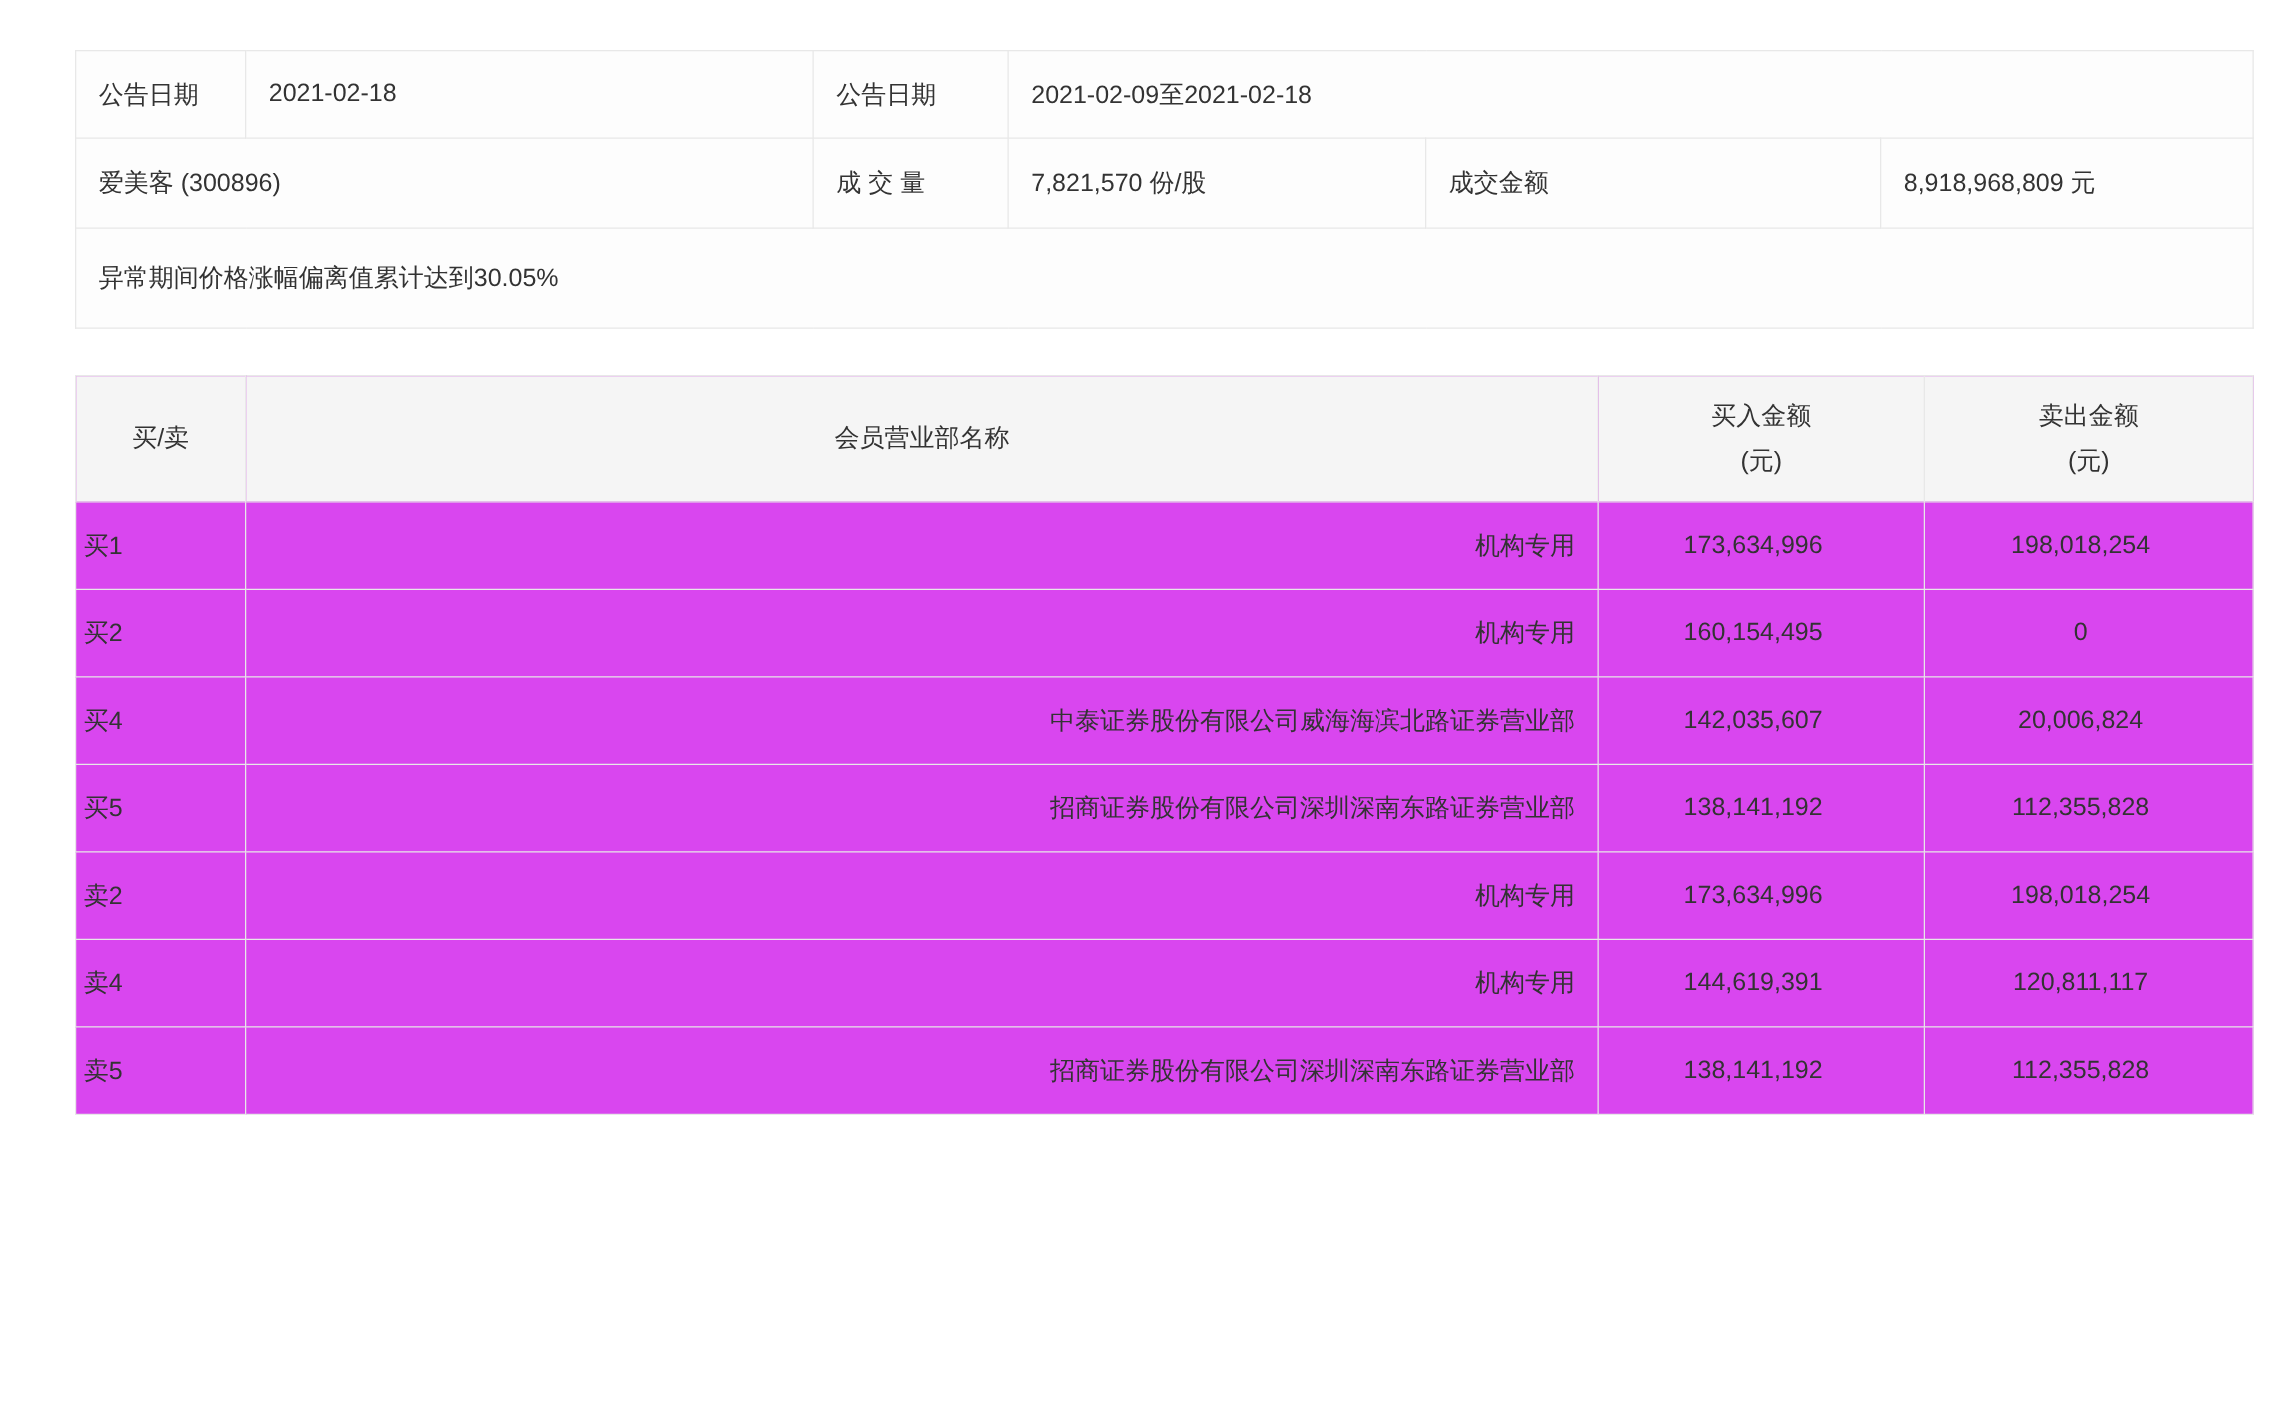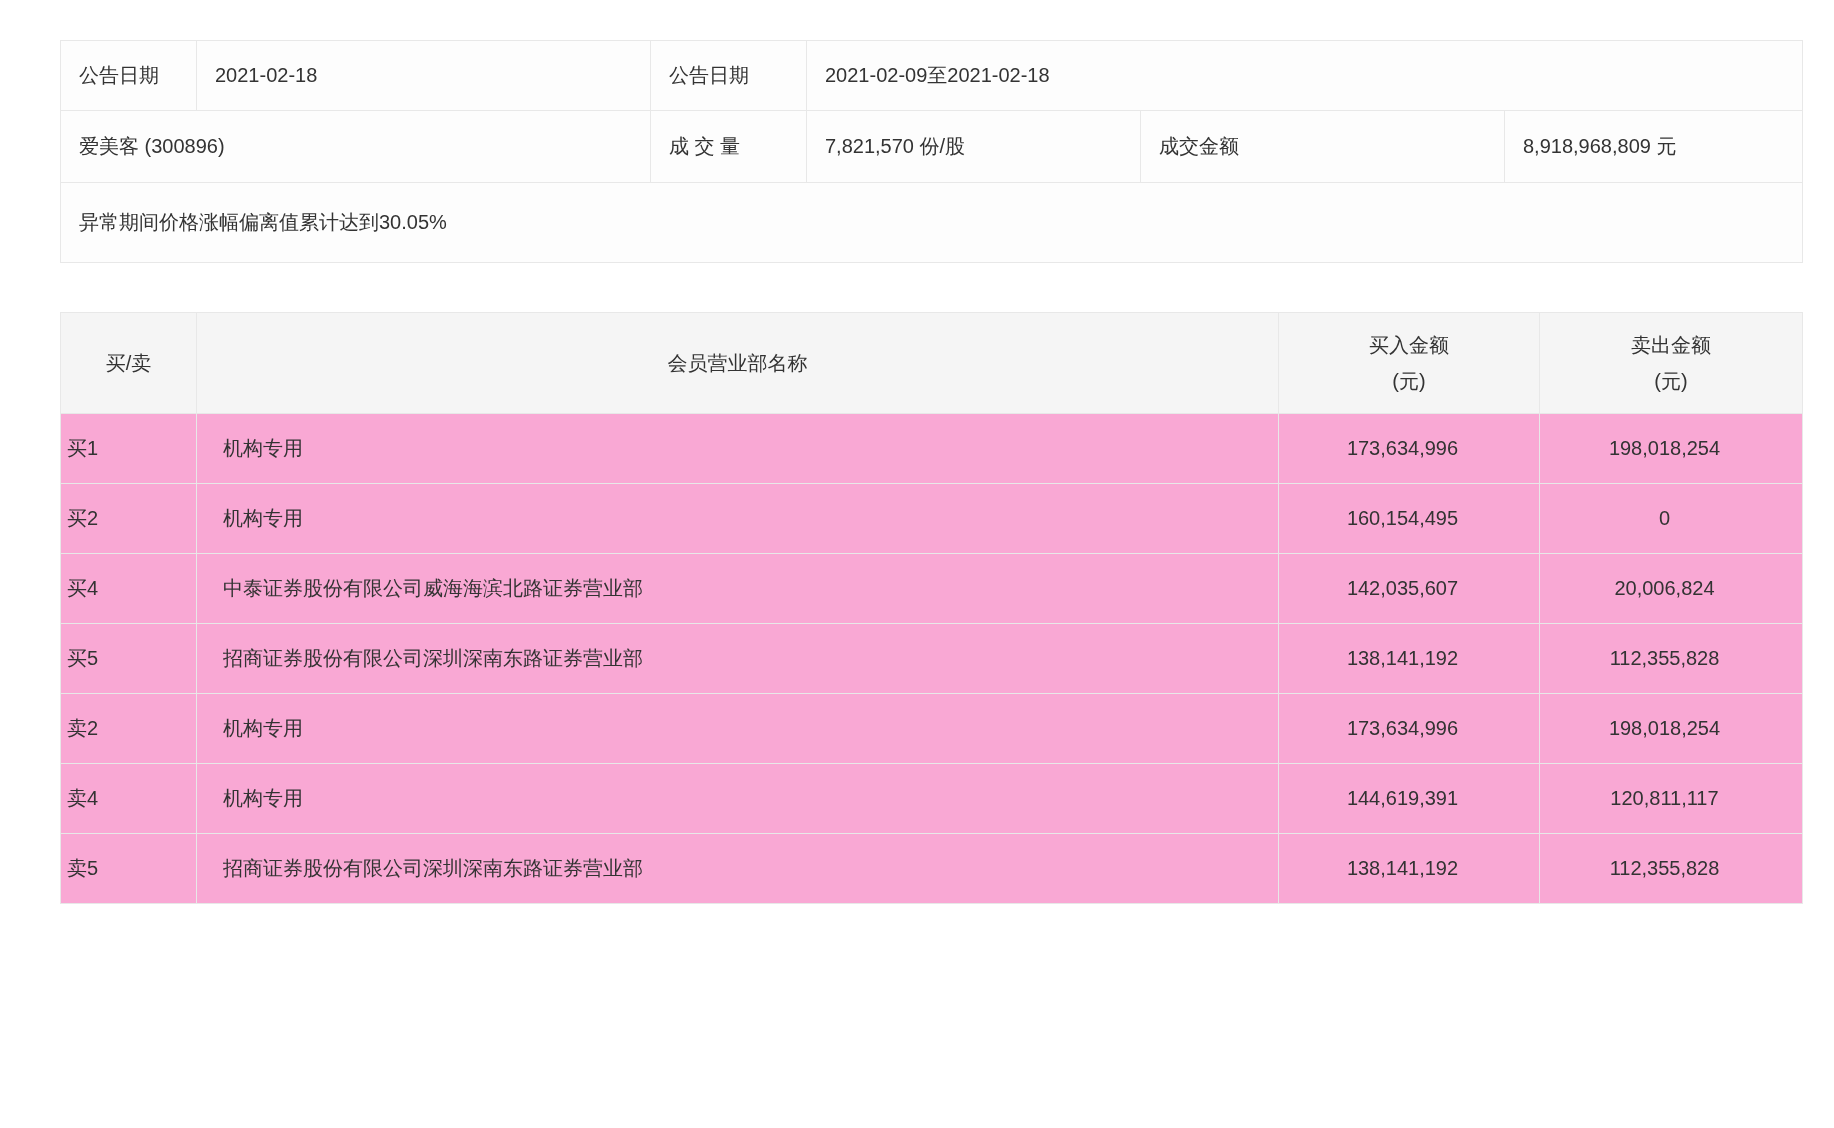--- a/index.html
+++ b/index.html
@@ -28,33 +28,33 @@
     background:#fdfdfd;
     padding-left:12px;
   }
   .info-table td{text-align:left;vertical-align:middle;}
   .r1{height:70px;}
   .r2{height:72px;}
   .r3{height:80px;margin-left:32px;}
 
   
   .broker-table{
-    position:absolute;left:60px;top:312px;width:1742px;
-    background:#f9a8d4;
+    position:absolute;left:60px;top:300px;width:1742px;
+    background:#d946ef;
   }
   .broker-table thead th{
     background:#f5f5f5;
     height:100px;
     text-align:center;
     vertical-align:middle;
     line-height:36px;
   }
   .broker-table tbody td{height:69px;vertical-align:middle;}
   .broker-table .col-side{padding:0 6px;}
-  .broker-table .col-name{text-align:left;padding-left:26px;}
+  .broker-table .col-name{text-align:right;padding-left:26px;}
   .broker-table .col-amount{text-align:center;padding-right:31px;}
 </style>
 </head>
 <body>
 
 <div class="page">
 
   <table class="info-table">
     <colgroup>
       <col style="width:136px">

